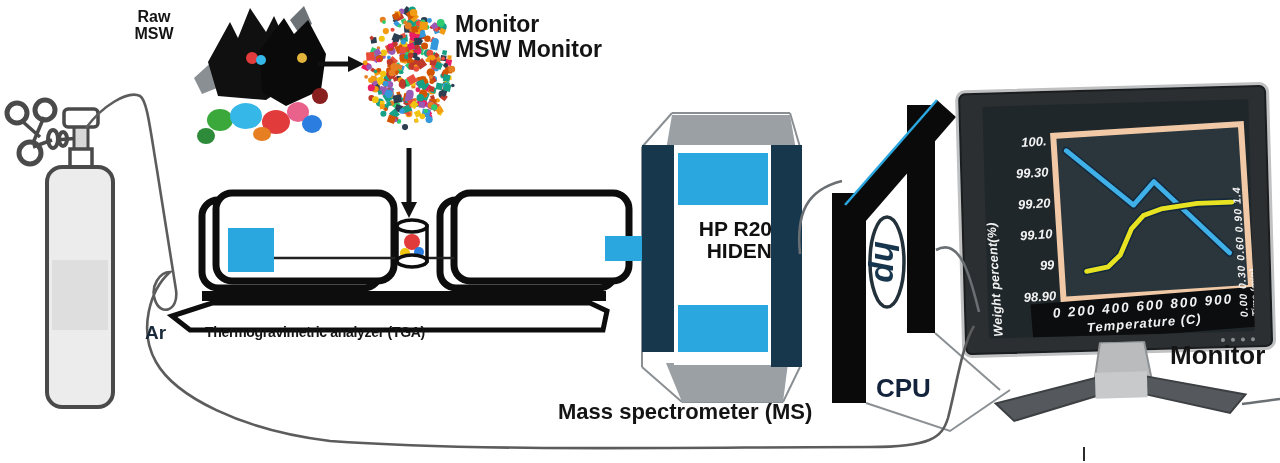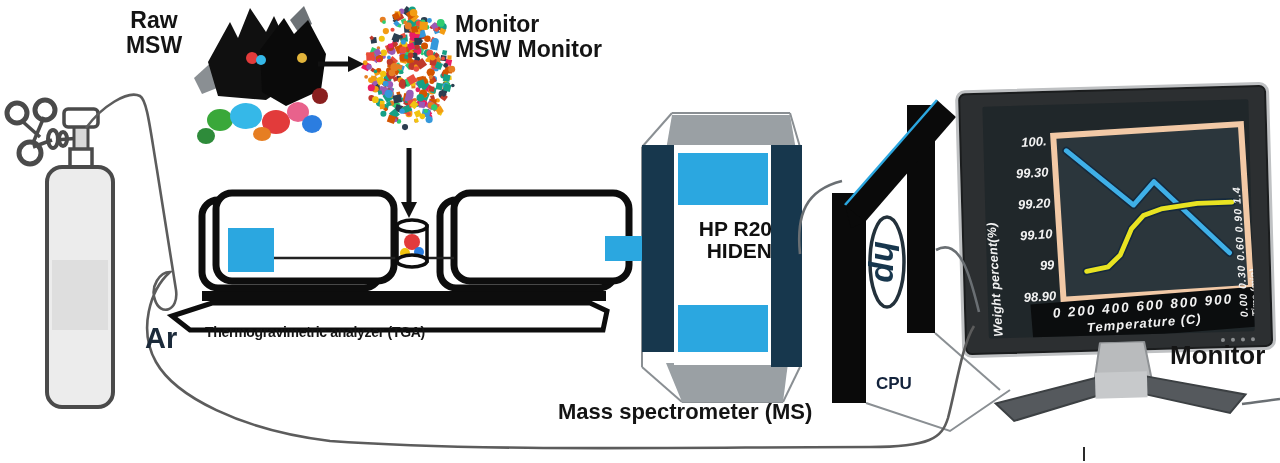--- a/index.html
+++ b/index.html
@@ -55,40 +55,40 @@
       <circle cx="30" cy="68" r="11" stroke-width="5"></circle>
       <ellipse cx="53" cy="54" rx="5" ry="9" stroke-width="4"></ellipse>
       <ellipse cx="63" cy="54" rx="4" ry="7" stroke-width="4"></ellipse>
     </g>
     <rect x="74" y="40" width="14" height="26" fill="#d8d8d8" stroke="#4a4a4a" stroke-width="3"></rect>
     <rect x="64" y="24" width="34" height="18" rx="4" fill="#ffffff" stroke="#4a4a4a" stroke-width="3.5"></rect>
     <rect x="70" y="64" width="22" height="20" fill="#ffffff" stroke="#4a4a4a" stroke-width="3.5"></rect>
     <rect x="47" y="82" width="66" height="240" rx="15" fill="#ececec" stroke="#4a4a4a" stroke-width="4"></rect>
     <rect x="52" y="175" width="56" height="70" fill="#dedede"></rect>
   </svg>
-  <div class="lbl" style="left:145px;top:323px;width:50px;font-size:29px;color:#1b2a3a">Ar</div>
+  <div class="lbl" style="left:145px;top:323px;width:50px;font-size:19px;color:#1b2a3a">Ar</div>
 
   <svg class="dev" style="left:190px;top:0" width="150" height="160" viewBox="0 0 150 160">
     <polygon points="4,78 26,58 32,86 12,94" fill="#8a8f93"></polygon>
     <polygon points="100,20 114,6 122,24 108,32" fill="#6d7276"></polygon>
     <path d="M18,62 L40,22 L48,38 L60,8 L76,32 L84,16 L97,44 L100,84 L76,100 L28,96 Z" fill="#101010"></path>
     <path d="M70,50 L94,18 L104,34 L118,20 L136,54 L131,90 L96,106 L72,92 Z" fill="#0a0a0a"></path>
     <circle cx="62" cy="58" r="6" fill="#e23b3b"></circle>
     <circle cx="71" cy="60" r="5" fill="#35b8e8"></circle>
     <circle cx="112" cy="58" r="5" fill="#e2b43b"></circle>
     <ellipse cx="30" cy="120" rx="13" ry="11" fill="#3aa83a"></ellipse>
     <ellipse cx="56" cy="116" rx="16" ry="13" fill="#35b8e8"></ellipse>
     <ellipse cx="86" cy="122" rx="14" ry="12" fill="#e23b3b"></ellipse>
     <ellipse cx="108" cy="112" rx="11" ry="10" fill="#e8628c"></ellipse>
     <ellipse cx="122" cy="124" rx="10" ry="9" fill="#2b7de0"></ellipse>
     <ellipse cx="130" cy="96" rx="8" ry="8" fill="#8a1f1f"></ellipse>
     <ellipse cx="16" cy="136" rx="9" ry="8" fill="#2e8b3a"></ellipse>
     <ellipse cx="72" cy="134" rx="9" ry="7" fill="#e67e22"></ellipse>
   </svg>
-  <div class="lbl" style="left:112px;top:8px;width:84px;font-size:23px;text-align:center">
+  <div class="lbl" style="left:112px;top:8px;width:84px;font-size:16px;text-align:center">
     <div>Raw</div>
     <div>MSW</div>
   </div>
 
   <svg class="dev" style="left:355px;top:2px" width="112" height="140" viewBox="0 0 112 140">
     <g id="confetti-group" transform="translate(55,66)">
         <rect x="-1.373488839013507" y="11.91563764082918" width="3.333452305197716" height="3.333452305197716" transform="rotate(40 0.29323731358535104 13.582363793428039)" fill="#e67e22"></rect>
         <circle cx="32.90790609181677" cy="-41.196604257597485" r="3.8397860873490575" fill="#16a085"></circle>
         <circle cx="15.272000406980206" cy="13.173810584315993" r="3.0313217618037016" fill="#f1c40f"></circle>
         <rect x="-20.99835243874491" y="-10.366514011951663" width="7.512852495722473" height="7.512852495722473" transform="rotate(42 -17.24192619088367 -6.6100877640904265)" fill="#e84c3d"></rect>
@@ -473,21 +473,21 @@
       <polyline points="115,238 180,295"></polyline>
     </g>
     <rect x="12" y="98" width="34" height="210" fill="#0a0a0a"></rect>
     <rect x="87" y="10" width="28" height="228" fill="#0a0a0a"></rect>
     <polygon points="25,110 117,5 136,22 45,127" fill="#0a0a0a"></polygon>
     <line x1="25" y1="110" x2="117" y2="5" stroke="#2ba7e0" stroke-width="2.5"></line>
     <polygon points="25,110 45,127 31,133" fill="#0a0a0a"></polygon>
     <ellipse cx="67" cy="167" rx="17" ry="45" fill="#ffffff" stroke="#23313b" stroke-width="3.5"></ellipse>
     <text x="67" y="167" transform="rotate(90 67 167)" text-anchor="middle" dominant-baseline="central" font-size="34" font-weight="bold" font-style="italic" fill="#17364d">hp</text>
   </svg>
-  <div class="lbl" style="left:876px;top:375px;width:80px;font-size:17px;color:#13233c">CPU</div>
+  <div class="lbl" style="left:876px;top:375px;width:80px;font-size:26px;color:#13233c">CPU</div>
 
   <div id="monitor">
     <div class="monitor-frame">
       <div class="screen">
         <div class="screen-tilt">
           <div id="ylabel" class="scr-txt vtext">Weight percent(%)</div>
           <div id="y-ticks" class="scr-txt">
               <div>100.</div>
               <div>99.30</div>
               <div>99.20</div>

